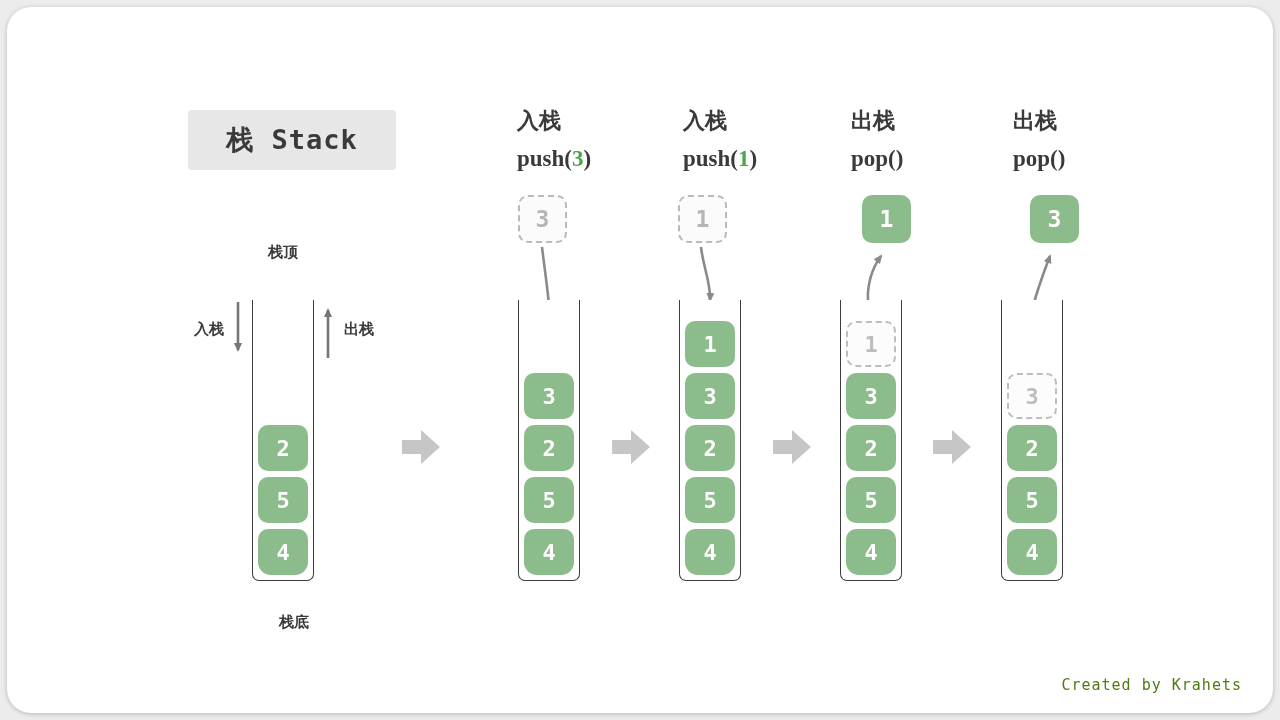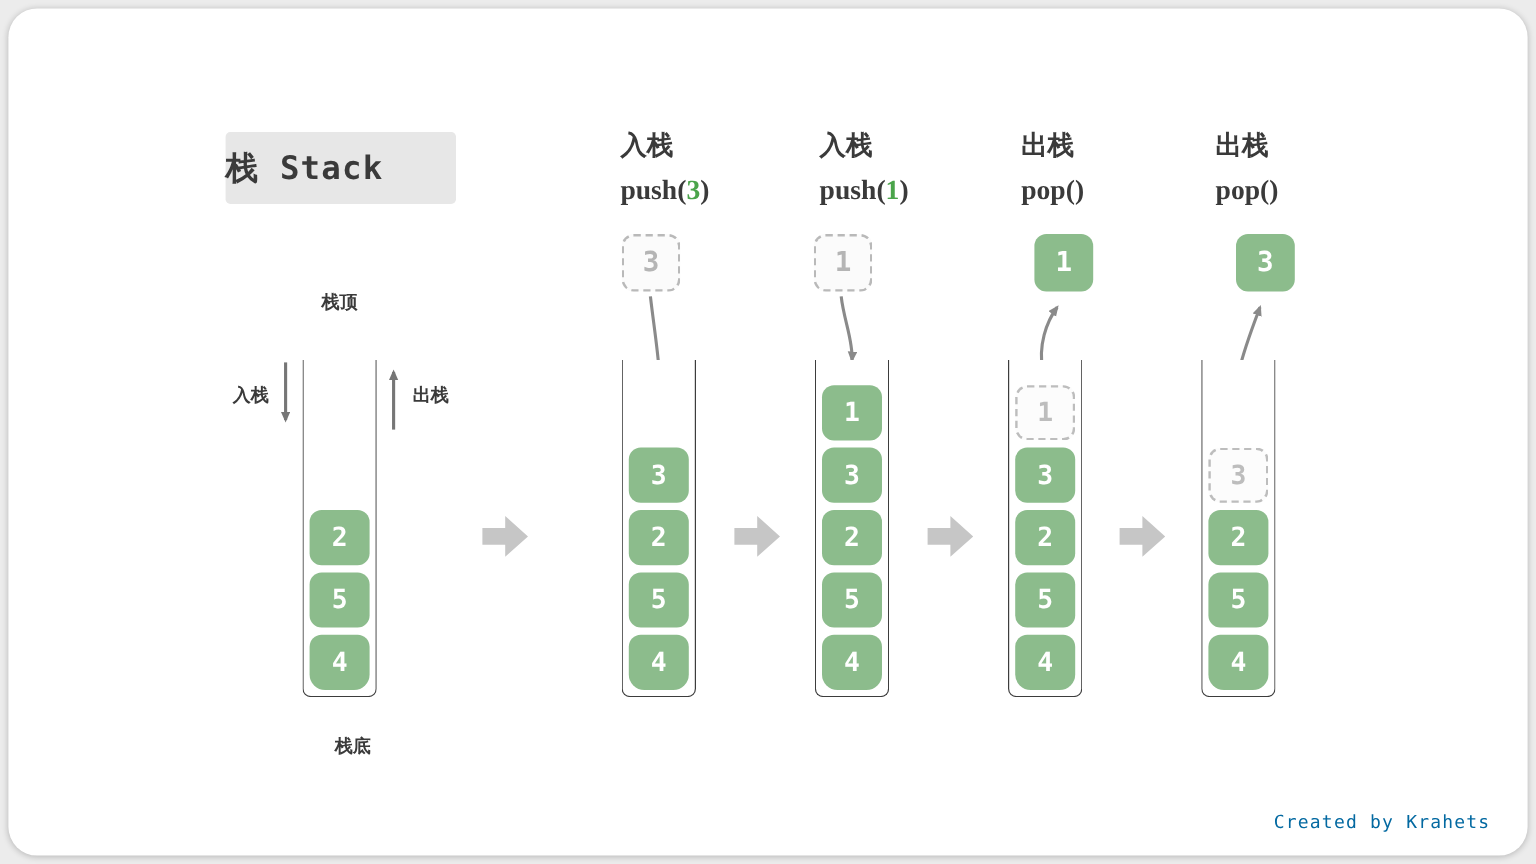--- a/index.html
+++ b/index.html
@@ -14,24 +14,24 @@
     position: absolute;
     left: 7px; top: 7px; right: 7px; bottom: 7px;
     background: #ffffff;
     border-radius: 24px;
     box-shadow: 0 1px 5px rgba(0,0,0,0.22);
   }
   
   .title-badge {
     position: absolute;
     left: 188px; top: 110px;
-    width: 192px; height: 60px;
+    width: 208px; height: 60px;
     background: #e7e7e7;
     border-radius: 4px;
-    display: flex; align-items: center; 
+    display: flex; align-items: center; justify-content: center;
     font-family: "DejaVu Sans Mono", monospace;
     font-size: 27px; font-weight: bold;
     color: #3a3a3a;
     letter-spacing: 1px;
   }
   
   .op { position: absolute; top: 106px; }
   .op-cn { font-size: 22px; font-weight: bold; color: #3a3a3a; margin-bottom: 10px; }
   .op-code {
     font-family: Liberation Serif, serif;
@@ -93,21 +93,21 @@
   }
   .lbl-center { width: 100px; text-align: center; }
   
   svg.overlay { position: absolute; left: 0; top: 0; pointer-events: none; }
   
   .watermark {
     position: absolute;
     right: 38px; top: 676px;
     font-family: "DejaVu Sans Mono", monospace;
     font-size: 15px;
-    color: #0369a1;
+    color: #4d7c0f;
     letter-spacing: 1px;
   }
 </style>
 </head>
 <body>
 
 <div class="card"></div>
 
 <div class="title-badge">
   <span>栈 Stack</span>

